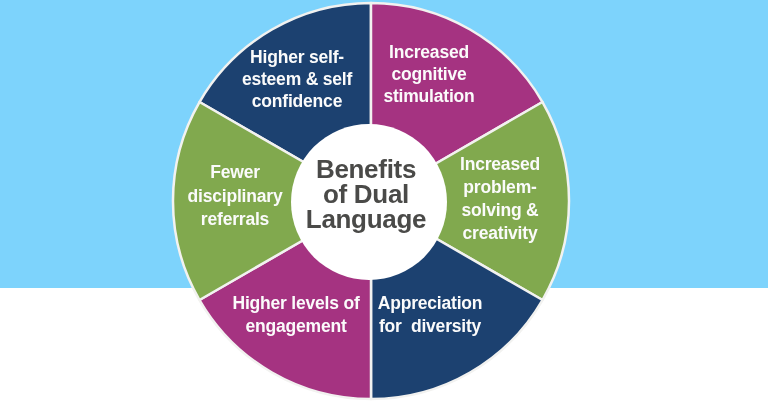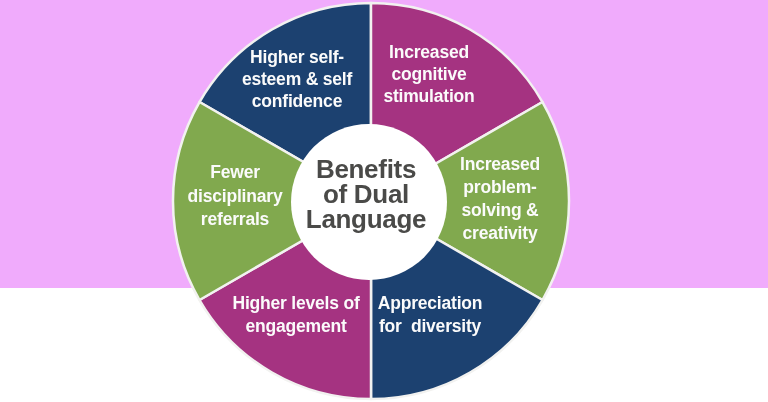--- a/index.html
+++ b/index.html
@@ -8,21 +8,21 @@
     background: #ffffff;
     width: 768px;
     height: 402px;
     overflow: hidden;
     font-family: "Liberation Sans", sans-serif;
   }
   .stage {
     position: relative;
     width: 768px;
     height: 288px;
-    background: #f0abfc;
+    background: #7dd3fc;
   }
   svg { display: block; }
   svg text { white-space: pre; }
   .seg-label {
     fill: #fbfbfb;
     font-family: "Liberation Sans", sans-serif;
     font-weight: 700;
     font-size: 17.5px;
     letter-spacing: -0.2px;
   }

